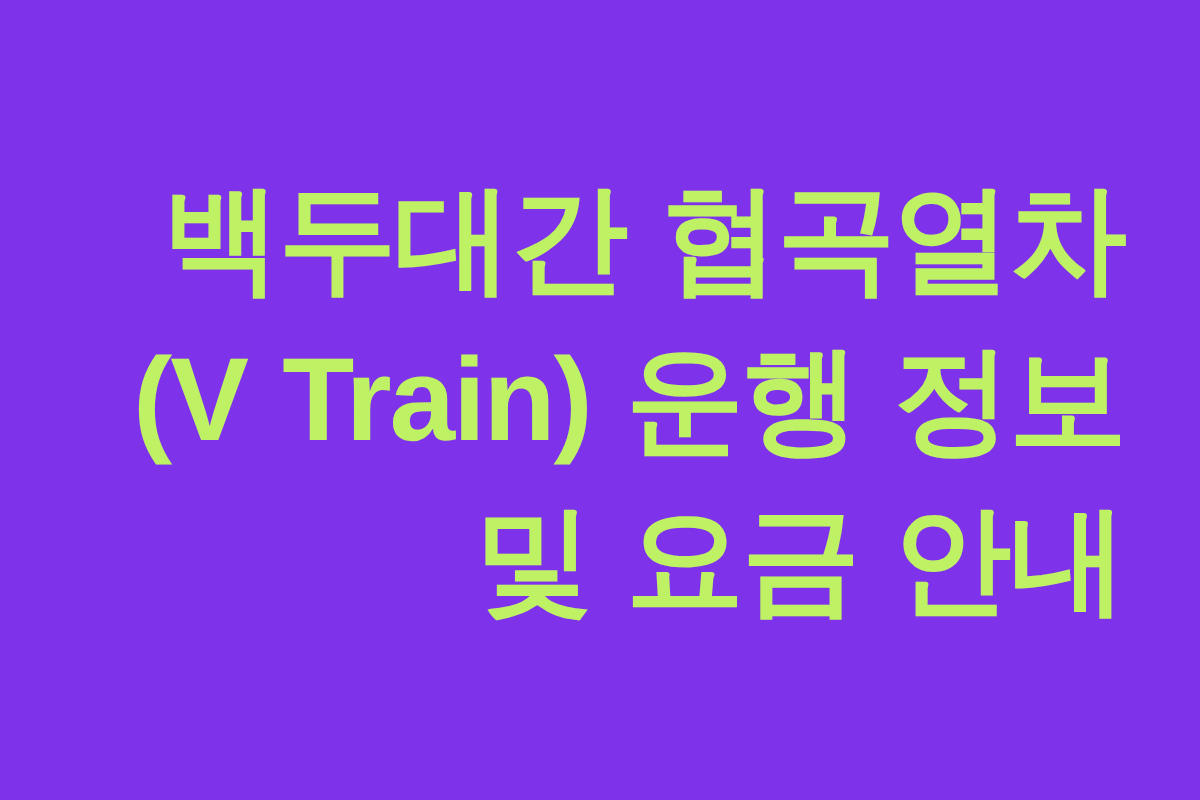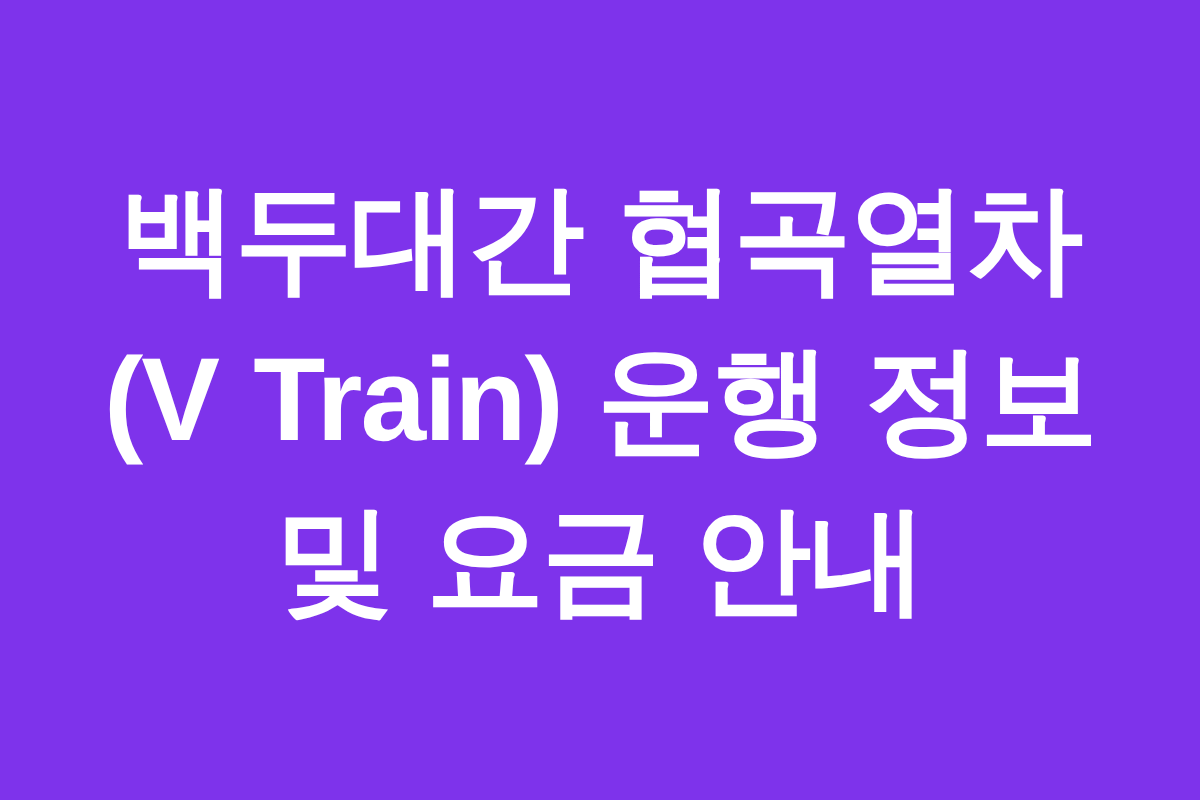--- a/index.html
+++ b/index.html
@@ -33,28 +33,28 @@
   .headline-wrap {
     width: 1050px;
     display: flex;
     align-items: center;
     justify-content: center;
   }
 
   .headline {
     margin: 0;
     width: 100%;
-    color: #ffffff;
+    color: #bef264;
     font-family: "Liberation Sans", "DejaVu Sans", sans-serif;
     font-size: 118px;
     font-weight: 700;
     line-height: 1.36;
     letter-spacing: -0.018em;
     word-spacing: 0.04em;
-    text-align: center;
+    text-align: right;
     text-rendering: geometricPrecision;
     -webkit-font-smoothing: antialiased;
     white-space: normal;
     overflow-wrap: normal;
     word-break: keep-all;
   }
 </style>
 </head>
 <body>
 

